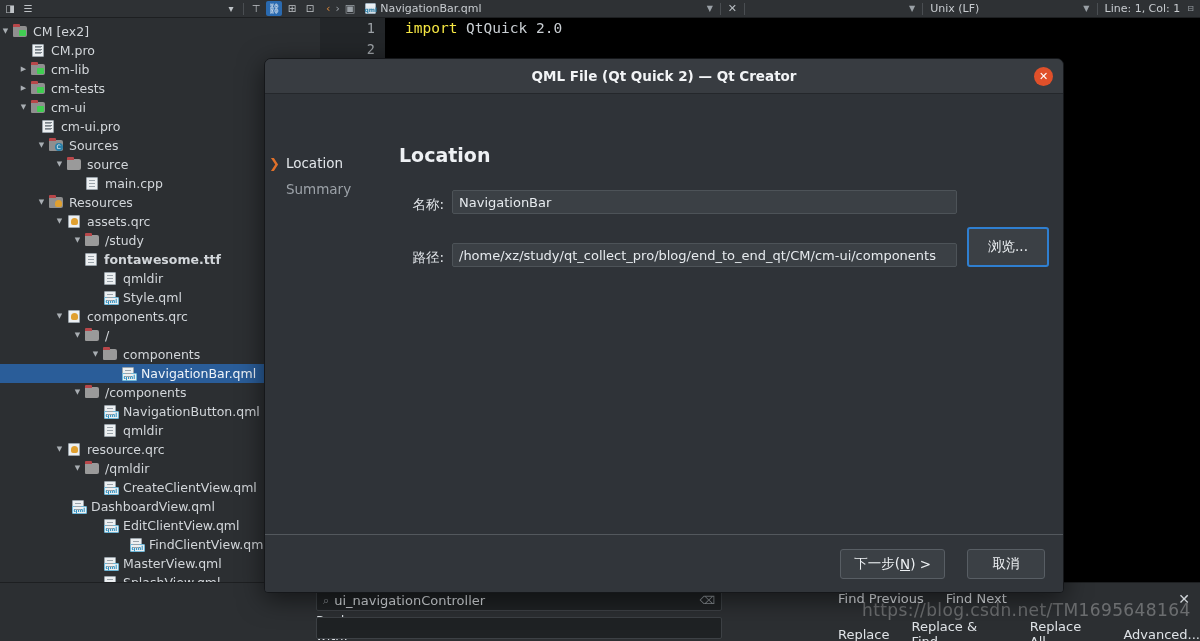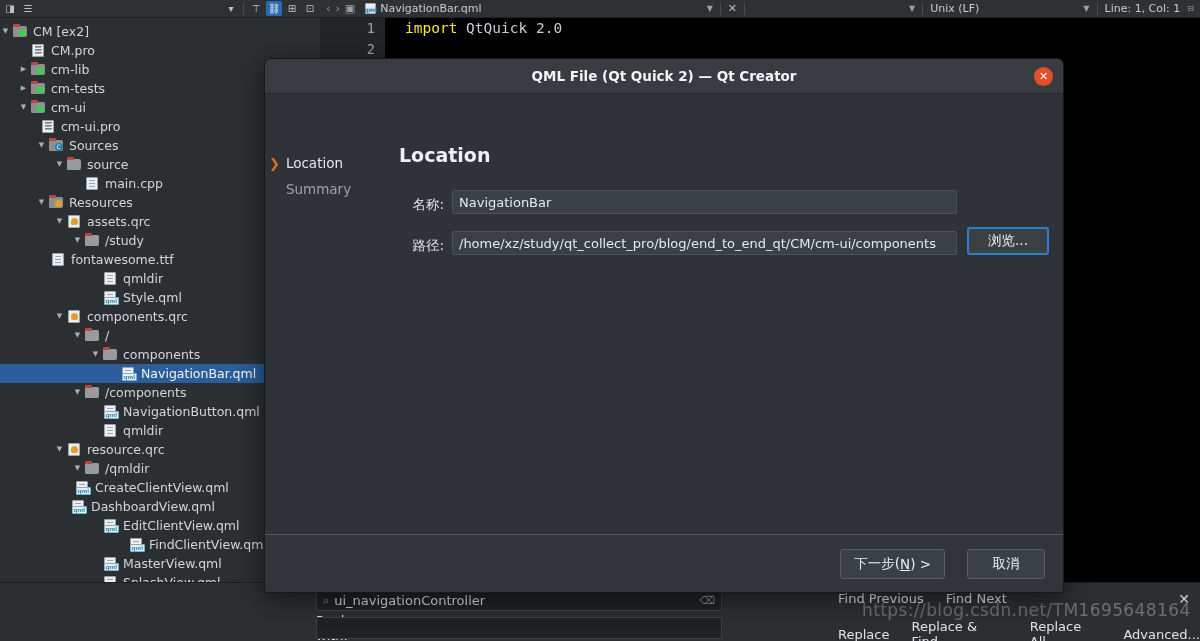--- a/index.html
+++ b/index.html
@@ -183,21 +183,21 @@
   .dlg-main { flex: 1; padding: 50px 14px 0 0; }
   .dlg-h1 { color: #eef1f4; font-size: 19px; font-weight: bold; margin-bottom: 24px; }
   .frow { display: flex; align-items: flex-end; margin-bottom: 13px; }
   .frow .flbl { color: #e0e4e8; font-size: 13.5px; width: 45px; text-align: right; margin-right: 8px; }
   .finput {
     flex: 1; height: 24px; background: #3b4045; border: 1px solid #4d5358; border-radius: 2px;
     color: #e6eaee; font-size: 13px; padding: 0 6px; display: flex; align-items: center;
     font-family: "DejaVu Sans", sans-serif;
   }
   .browse-btn {
-    margin-left: 10px; height: 28px; min-width: 82px; padding: 0 14px;
+    margin-left: 10px; height: 40px; min-width: 82px; padding: 0 14px;
     background: #3b4045; border: 2px solid #2f7fd0; border-radius: 3px;
     color: #eef1f4; font-size: 13.5px; display: flex; align-items: center; justify-content: center;
   }
   .dlg-footer {
     height: 58px; min-height: 58px; background: #31353a; border-top: 1px solid #53585d;
     display: flex; align-items: center; justify-content: flex-end; gap: 22px; padding-right: 18px;
   }
   .dbtn {
     height: 30px; min-width: 78px; padding: 0 13px;
     background: #3b4045; border: 1px solid #585e64; border-radius: 3px;
@@ -327,21 +327,21 @@
         </span>
         <span class="label">assets.qrc</span>
       </div>
       <div class="node" style="padding-left: 72px;">
         <span class="arrow">▼</span>
         <span class="ico">
           <span class="f-plain"></span>
         </span>
         <span class="label">/study</span>
       </div>
-      <div class="node" style="padding-left: 38px;">
+      <div class="node" style="padding-left: 71px; font-weight: bold;">
         <span class="arrow blank"></span>
         <span class="ico">
           <span class="doc"></span>
         </span>
         <span class="label">fontawesome.ttf</span>
       </div>
       <div class="node" style="padding-left: 90px;">
         <span class="arrow blank"></span>
         <span class="ico">
           <span class="doc"></span>
@@ -411,21 +411,21 @@
         </span>
         <span class="label">resource.qrc</span>
       </div>
       <div class="node" style="padding-left: 72px;">
         <span class="arrow">▼</span>
         <span class="ico">
           <span class="f-plain"></span>
         </span>
         <span class="label">/qmldir</span>
       </div>
-      <div class="node" style="padding-left: 62px;">
+      <div class="node" style="padding-left: 90px;">
         <span class="arrow blank"></span>
         <span class="ico">
           <span class="doc qml"></span>
         </span>
         <span class="label">CreateClientView.qml</span>
       </div>
       <div class="node" style="padding-left: 58px;">
         <span class="arrow blank"></span>
         <span class="ico">
           <span class="doc qml"></span>

